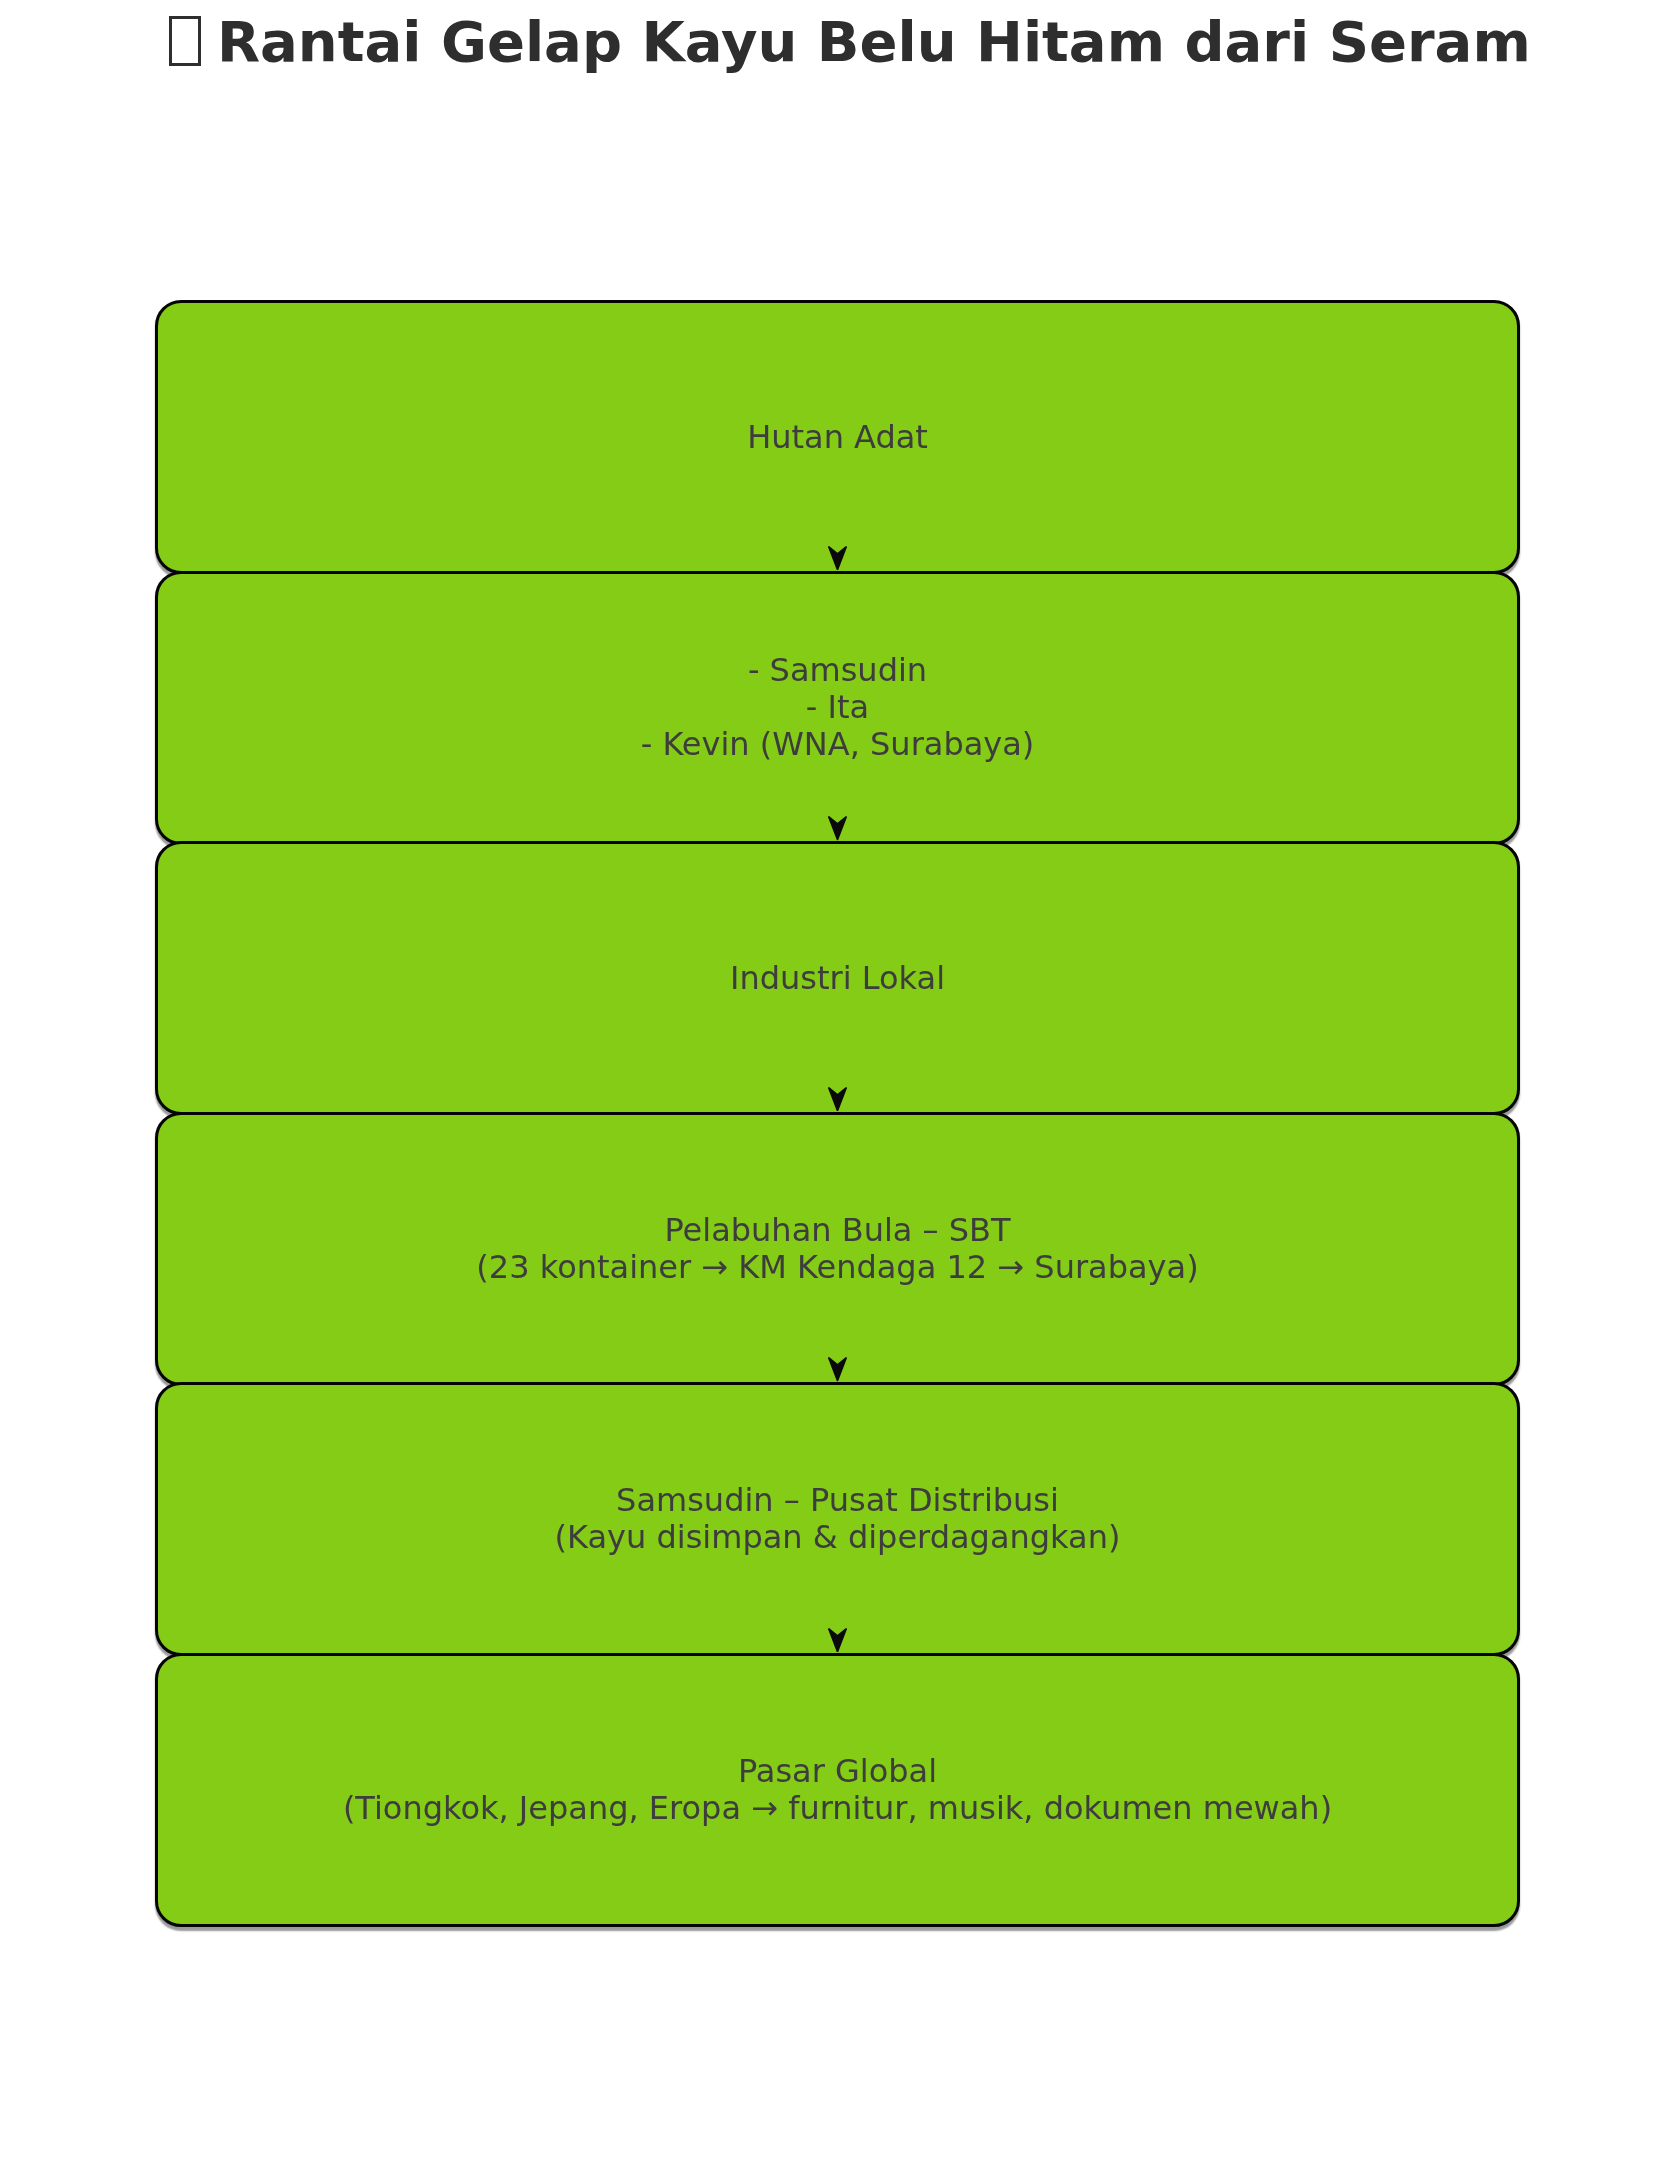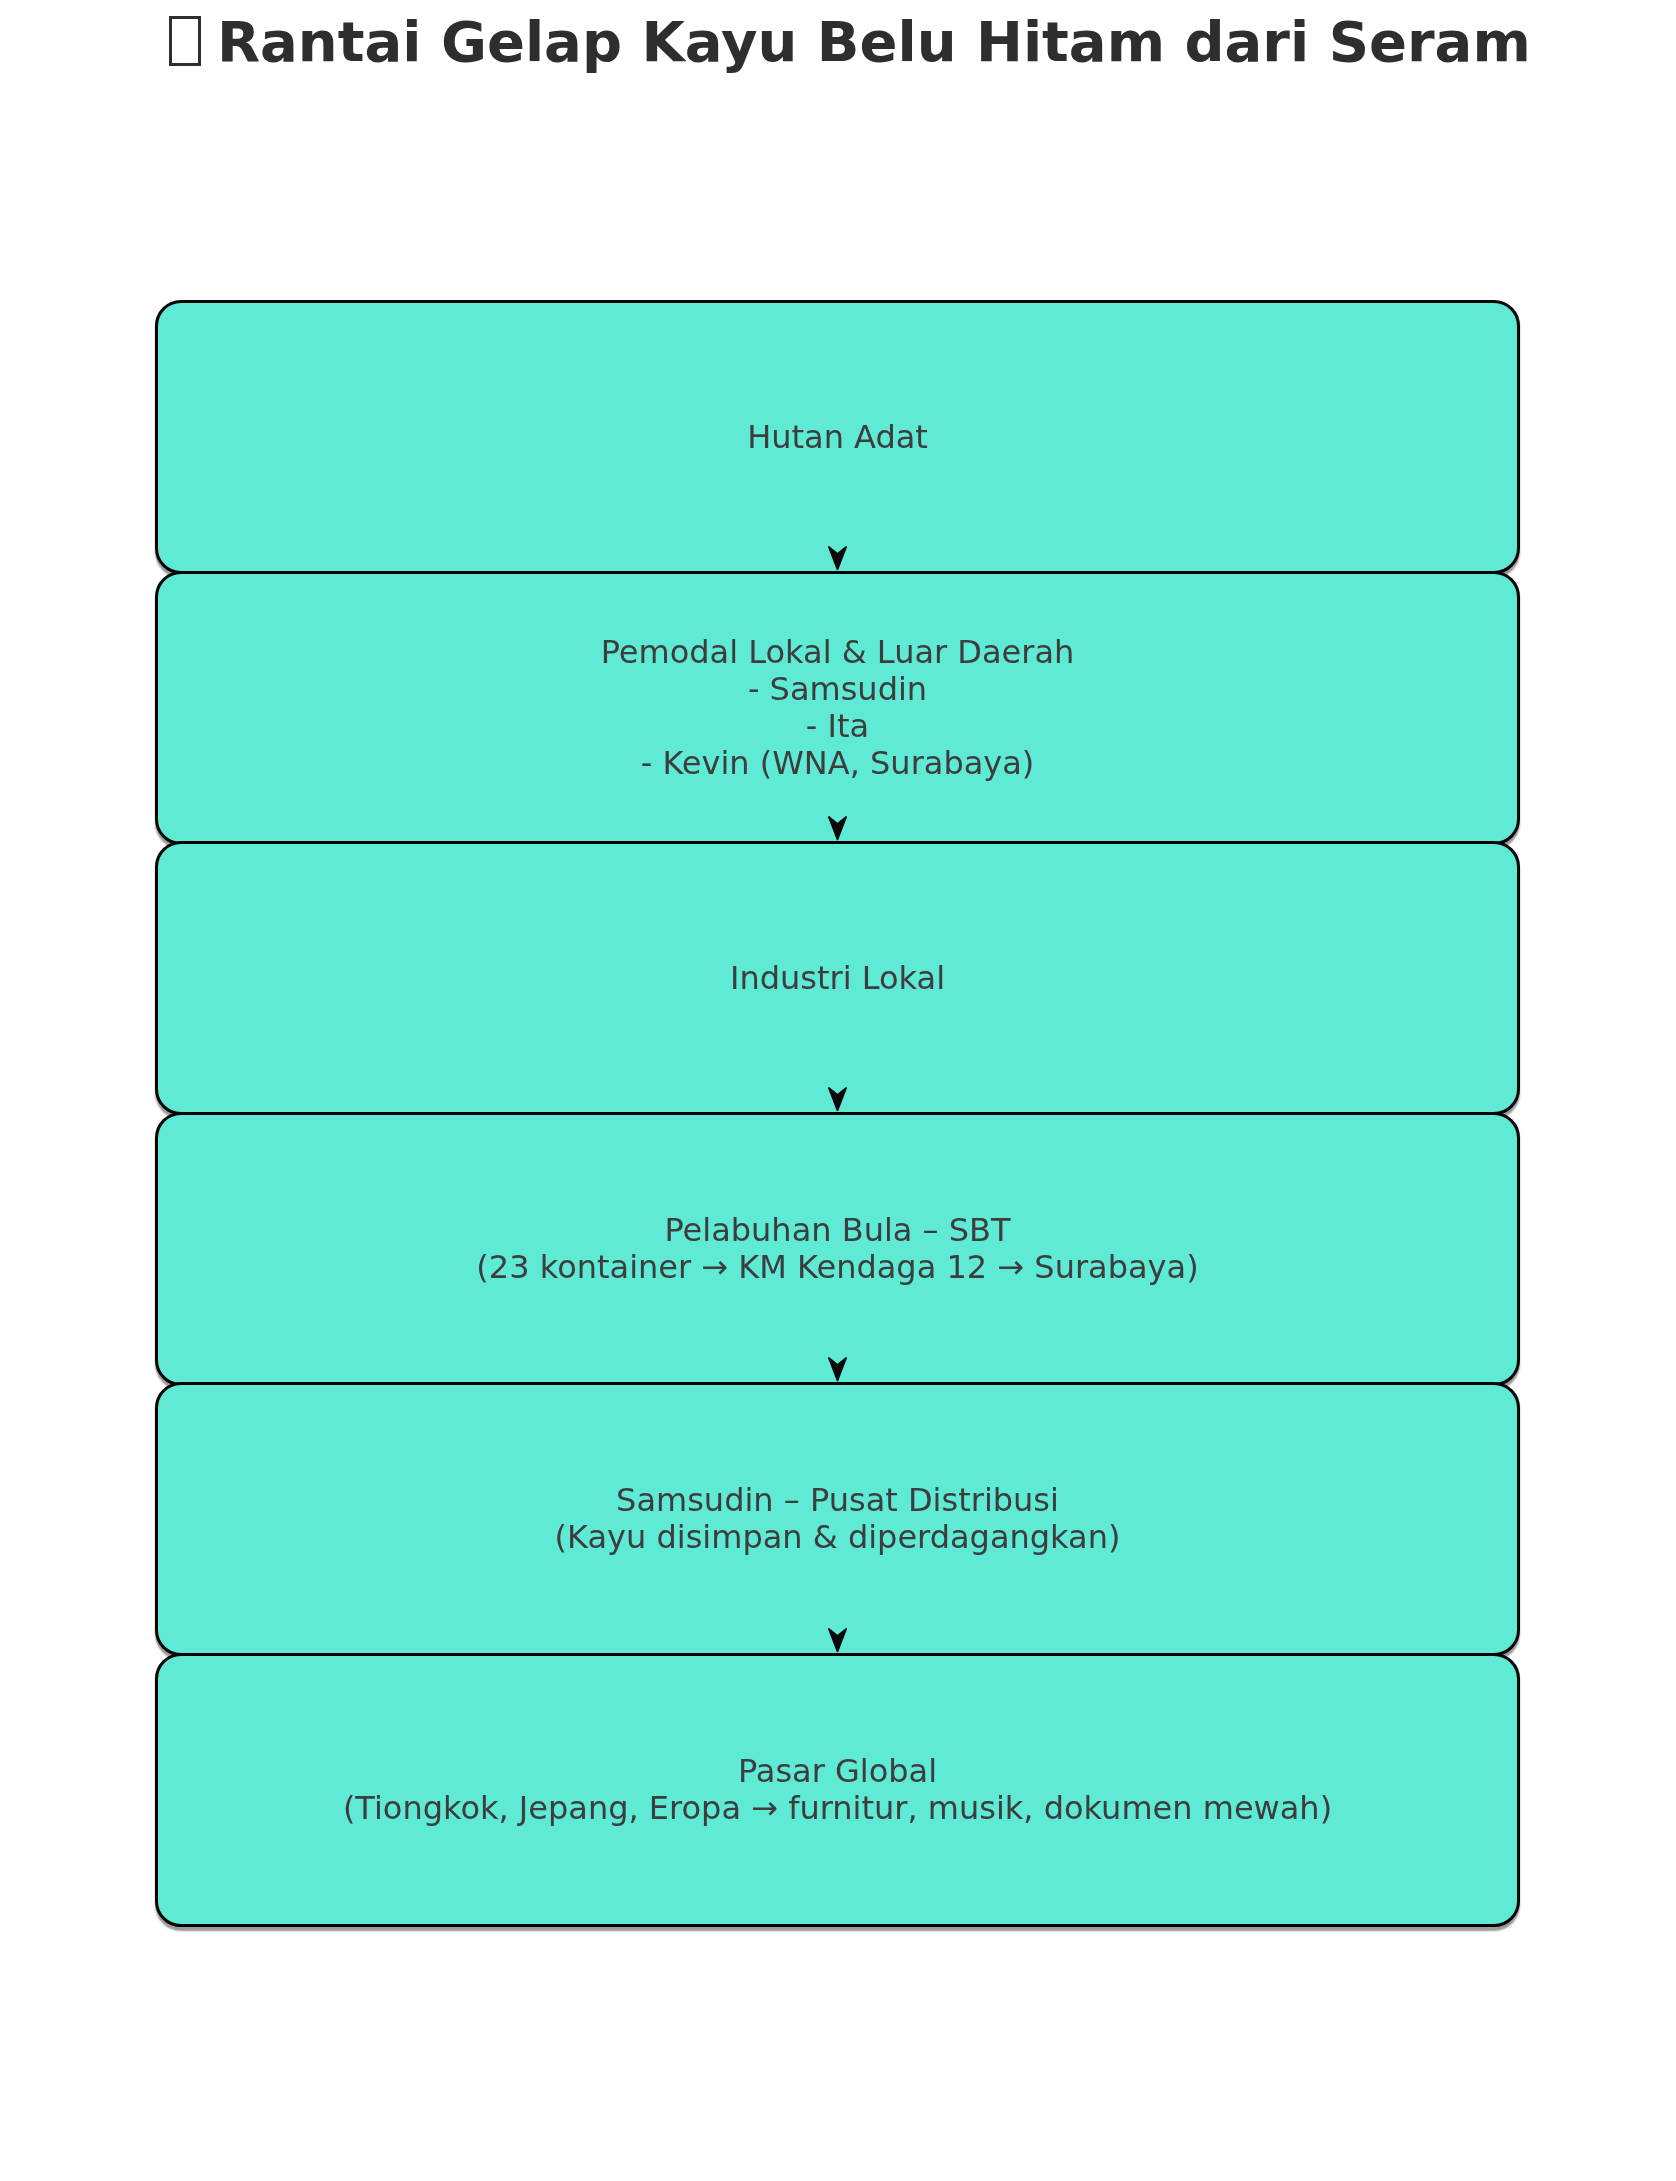--- a/index.html
+++ b/index.html
@@ -38,21 +38,21 @@
     position: absolute;
     top: 300px;
     left: 155px;
     width: 1365px;
   }
   .node {
     box-sizing: border-box;
     height: 274px;
     margin-top: -3.5px;
     position: relative;
-    background: #5eead4;
+    background: #84cc16;
     border: 3.5px solid #050505;
     border-radius: 26px;
     box-shadow: 0 3.5px 1.7px rgba(30, 30, 30, 0.45);
     display: flex;
     flex-direction: column;
     align-items: center;
     justify-content: center;
     text-align: center;
   }
   .node:first-child {
@@ -90,21 +90,20 @@
 <div class="flow">
 
   <div class="node">
     <div class="line">Hutan Adat</div>
   </div>
 
   <div class="node">
     <svg class="arrow" viewBox="0 0 22 28" aria-hidden="true">
       <path d="M1 1 L11 27 L21 1 L11 9 Z"></path>
     </svg>
-    <div class="line">Pemodal Lokal &amp; Luar Daerah</div>
     <div class="line">- Samsudin</div>
     <div class="line">- Ita</div>
     <div class="line">- Kevin (WNA, Surabaya)</div>
   </div>
 
   <div class="node">
     <svg class="arrow" viewBox="0 0 22 28" aria-hidden="true">
       <path d="M1 1 L11 27 L21 1 L11 9 Z"></path>
     </svg>
     <div class="line">Industri Lokal</div>

